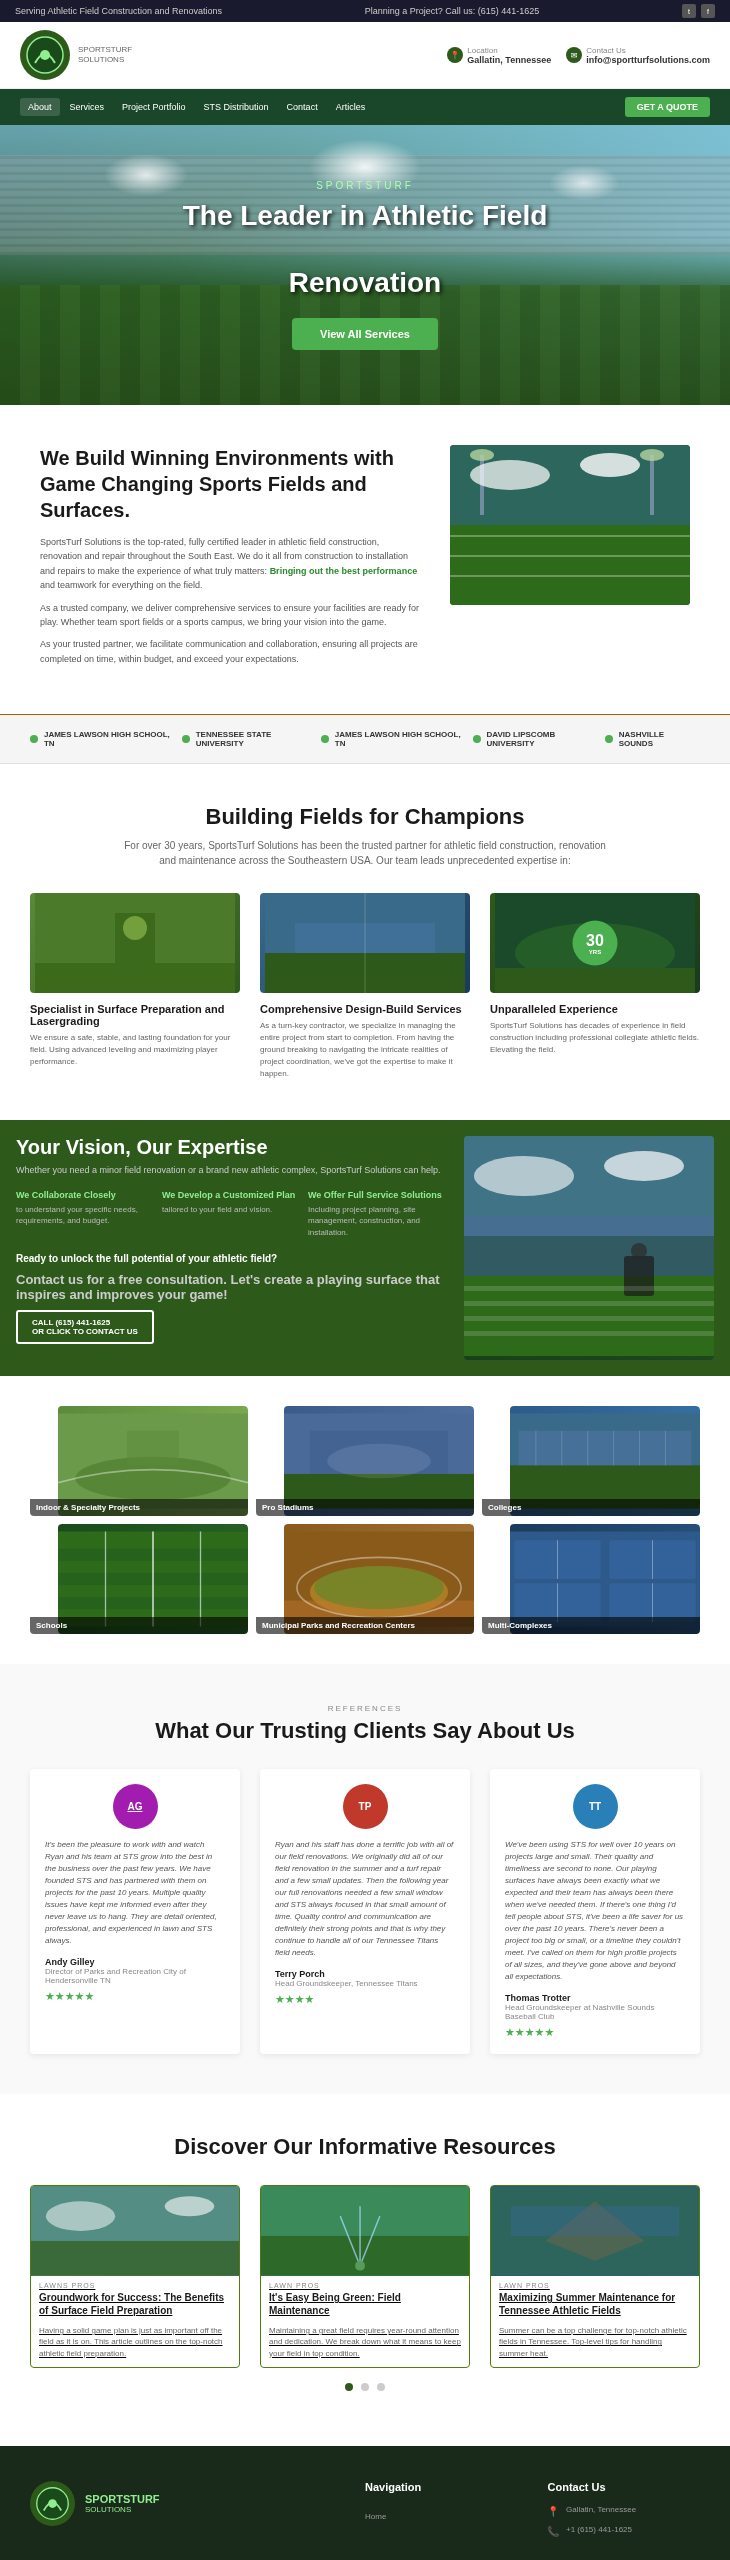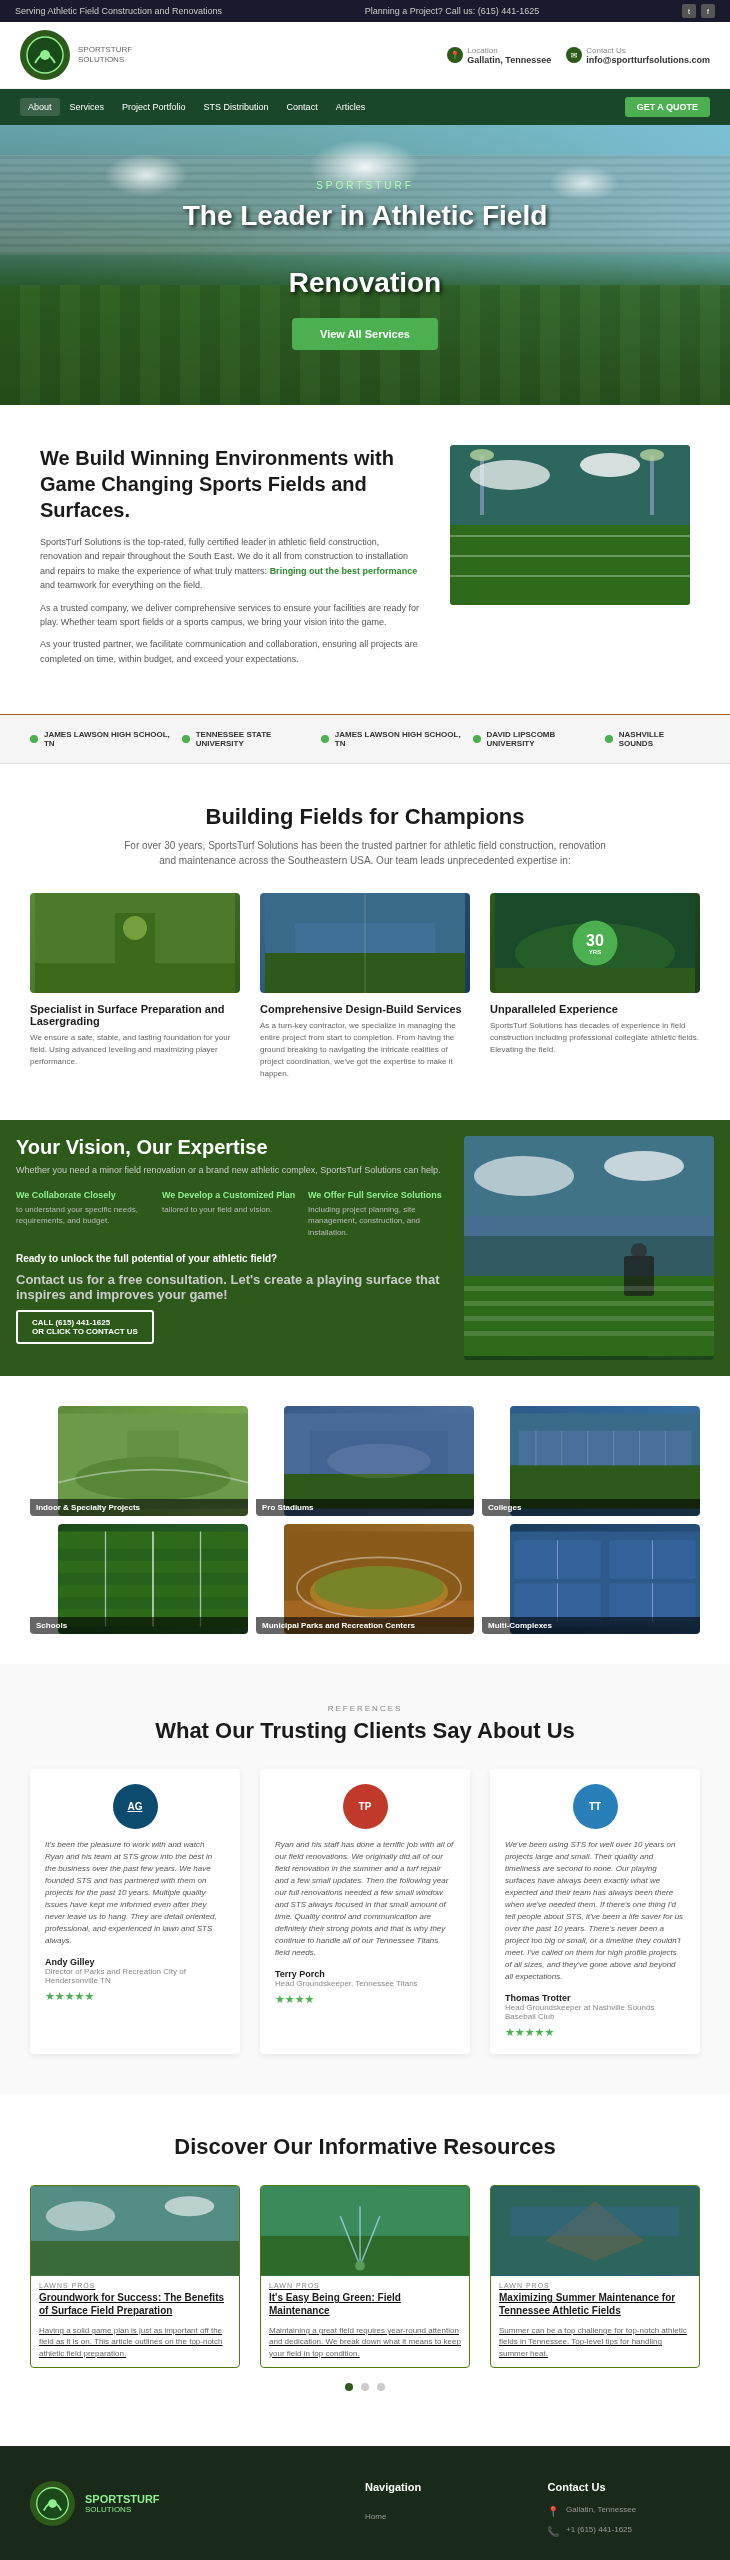--- a/index.html
+++ b/index.html
@@ -312,21 +312,21 @@
       display: grid;
       grid-template-columns: repeat(3, 1fr);
       gap: 20px;
       margin-top: 25px;
     }
     .testimonial-card { background: #fff; padding: 15px; border-radius: 4px; box-shadow: 0 2px 6px rgba(0,0,0,0.08); }
     .testimonial-avatar {
       width: 45px; height: 45px; border-radius: 50%; margin: 0 auto 10px;
       display: flex; align-items: center; justify-content: center; font-size: 10px; font-weight: bold; color: #fff;
     }
-    .avatar-1 { background: #0c4a6e; text-decoration: underline; }
+    .avatar-1 { background: #a21caf; text-decoration: underline; }
     .avatar-2 { background: #c0392b; }
     .avatar-3 { background: #2980b9; }
     .testimonial-text { font-size: 8px; color: #555; line-height: 1.5; margin-bottom: 10px; font-style: italic; }
     .testimonial-name { font-size: 9px; font-weight: bold; color: #1a1a1a; }
     .testimonial-title { font-size: 8px; color: #888; margin-bottom: 5px; }
     .stars { color: #4CAF50; font-size: 11px; }
 
     
     .resources-section {
       padding: 40px 30px;

